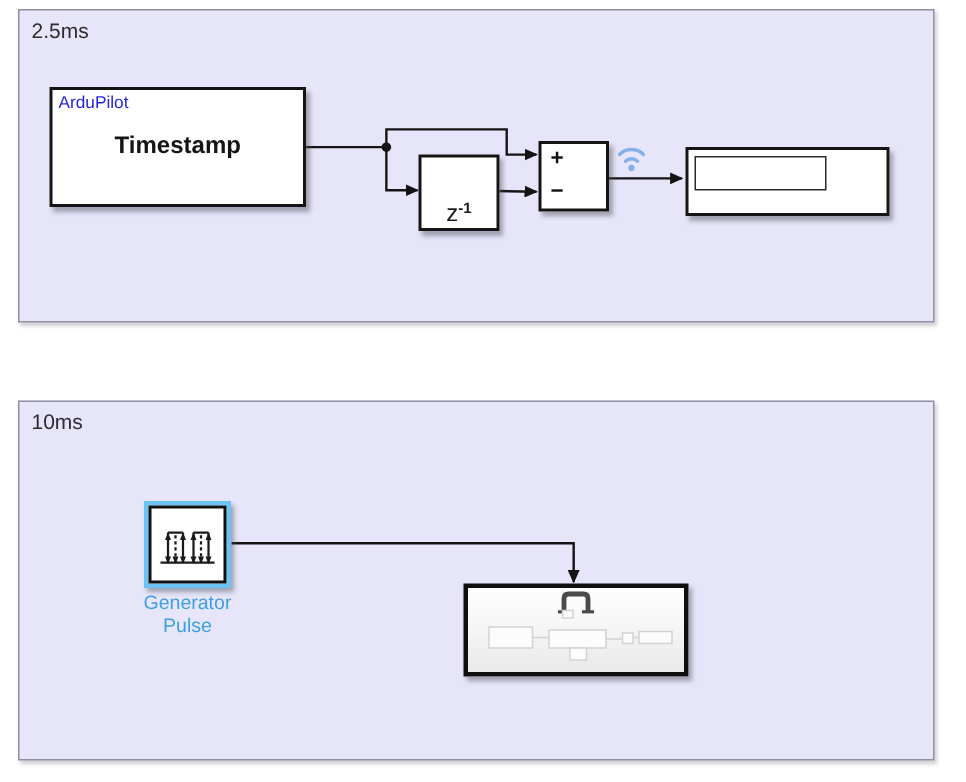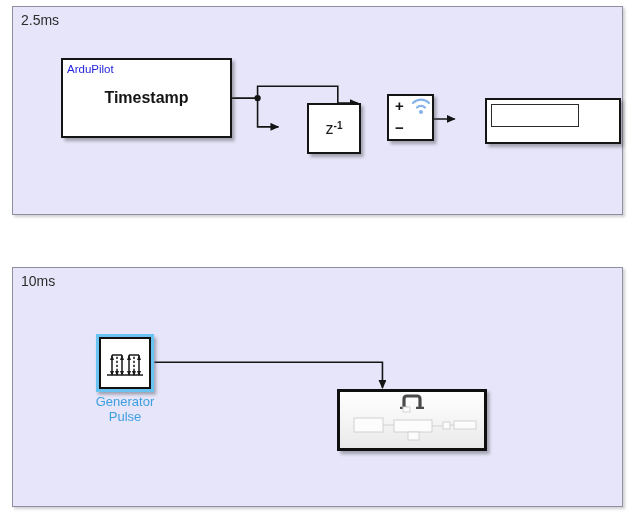--- a/index.html
+++ b/index.html
@@ -23,38 +23,37 @@
   .area-label {
     position: absolute; left: 8px; top: 5px;
     font-size: 14px; color: #2d2d2d;
   }
 
   
   .block {
     position: absolute; background: #ffffff;
     border: 2px solid #141414; box-sizing: border-box;
     box-shadow: 2.5px 3px 3px rgba(75,75,85,0.45);
-    margin-left: 28px;
   }
 
   
   .blk-timestamp { left: 20px; top: 51px; width: 171px; height: 80px; }
   .blk-tag {
     position: absolute; left: 4px; top: 3px;
     font-size: 11.5px; color: #2424dd;
   }
   .blk-title {
     position: absolute; inset: 0;
     display: flex; align-items: center; justify-content: center;
     font-size: 16px; font-weight: bold; color: #141414;
   }
 
   
   .blk-delay { left: 266px; top: 96px; width: 54px; height: 51px;
-    display: flex; align-items: center; justify-content: center; }
+    display: flex; align-items: flex-end; justify-content: center; }
   .z-label { font-size: 16px; color: #1c1c1c; }
   .z-label sup { font-size: 10px; font-weight: bold; position: relative; top: 1px; }
 
   
   .blk-sum { left: 346px; top: 87px; width: 47px; height: 47px; }
   .sum-plus  { position: absolute; left: 6px; top: 1px;  font-size: 15px; font-weight: 600; color: #141414; }
   .sum-minus { position: absolute; left: 6px; top: 23px; font-size: 15px; font-weight: 600; color: #141414; }
 
   
   .blk-display { left: 444px; top: 91px; width: 136px; height: 46px; }

